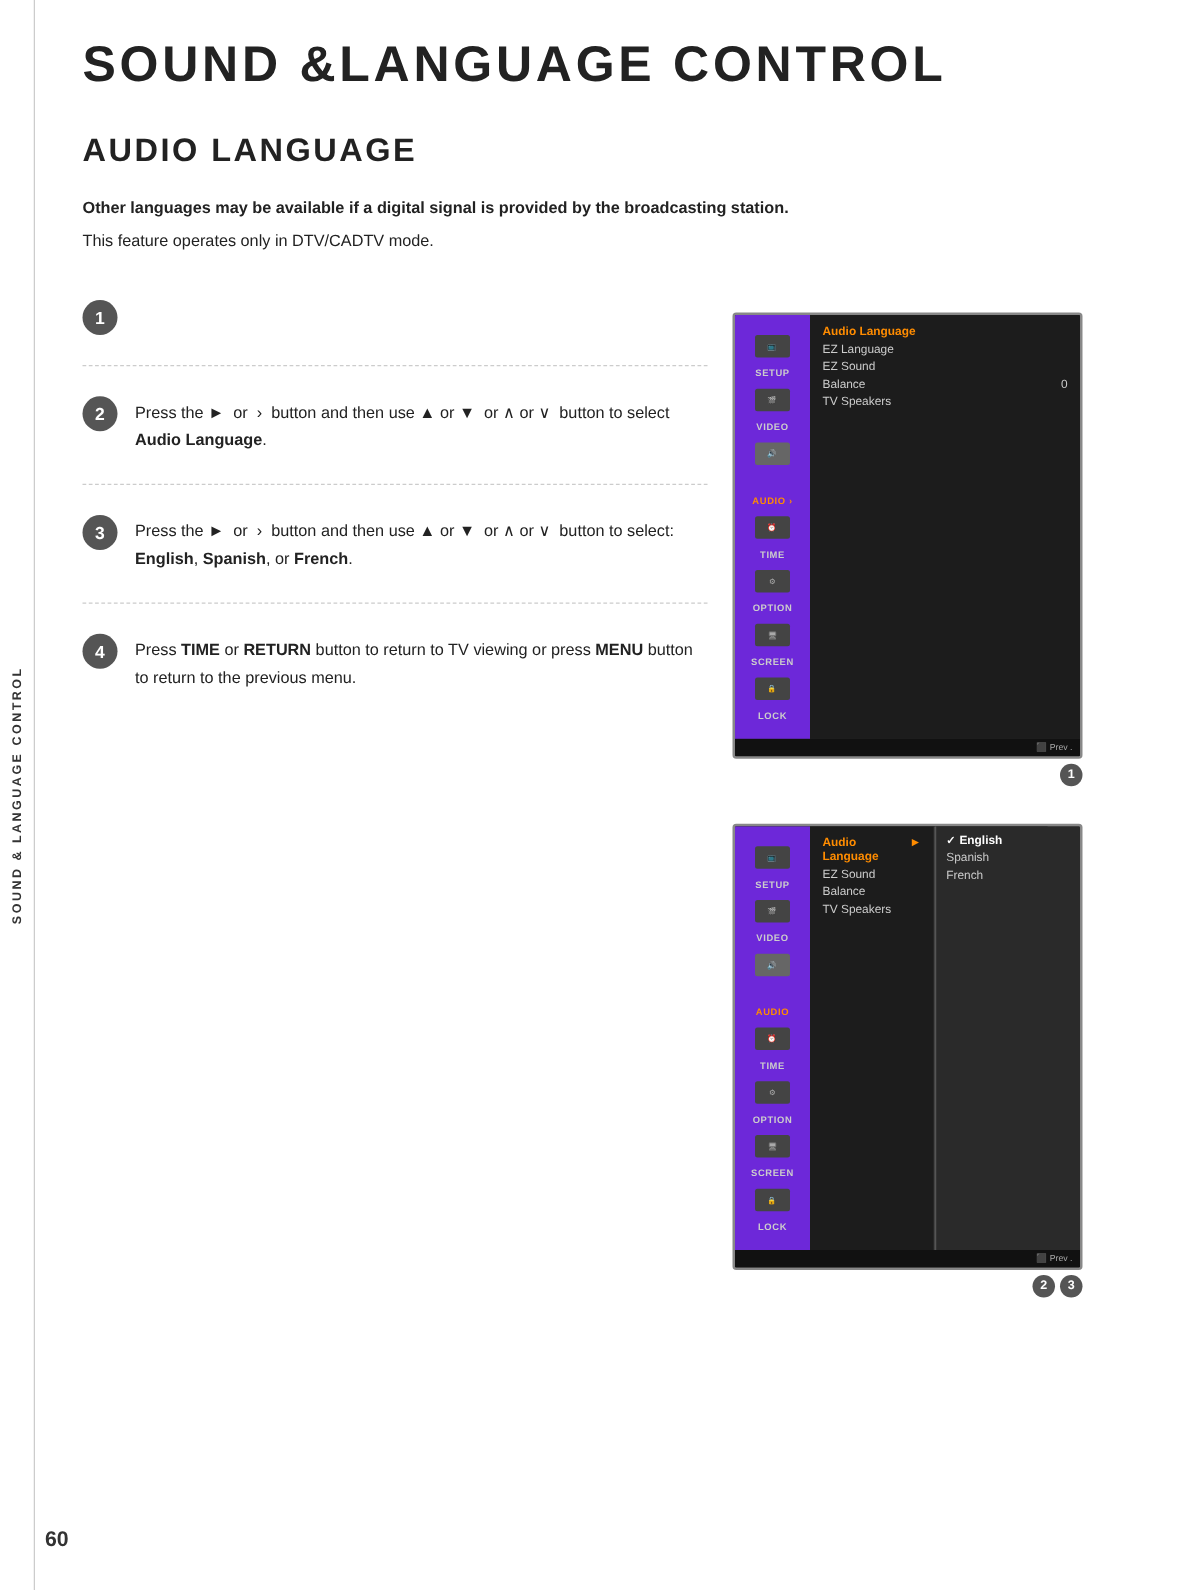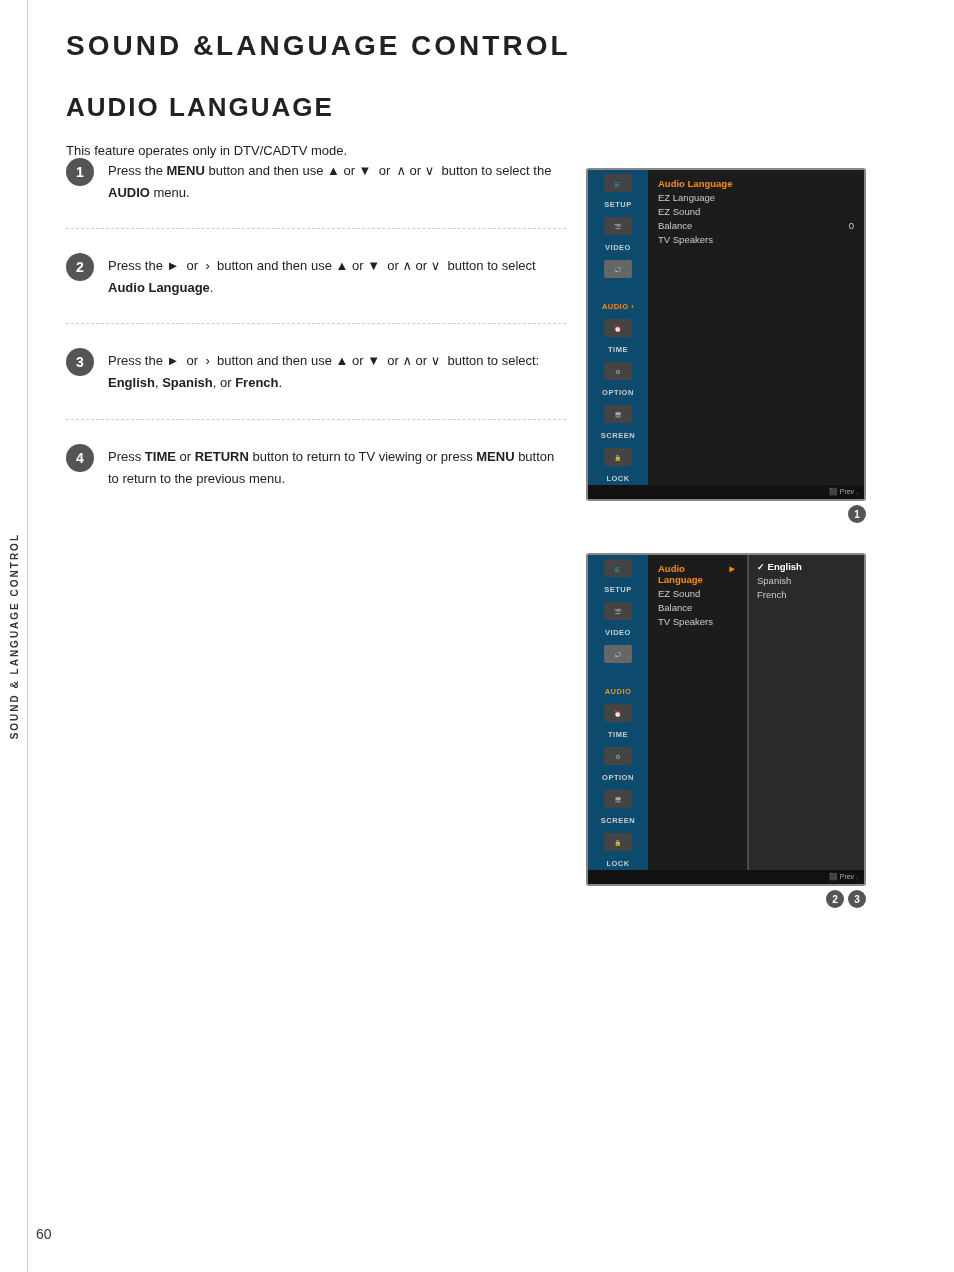--- a/index.html
+++ b/index.html
@@ -43,21 +43,21 @@
     }
 
     
     .main-content {
       margin-left: 36px;
       padding: 30px 40px 30px 30px;
     }
 
     
     .page-title {
-      font-size: 28px;
+      font-size: 40px;
       font-weight: bold;
       letter-spacing: 3px;
       color: #222;
       margin-bottom: 30px;
       text-transform: uppercase;
     }
 
     
     .section-title {
       font-size: 26px;
@@ -72,20 +72,21 @@
     .intro-text {
       font-size: 13px;
       color: #222;
       line-height: 1.6;
       margin-bottom: 8px;
       font-weight: bold;
     }
     .intro-text2 {
       font-size: 13px;
       color: #222;
+      margin-bottom: 40px;
     }
 
     
     .steps-and-screens {
       display: flex;
       gap: 20px;
     }
 
     .steps-col {
       flex: 1;
@@ -144,26 +145,26 @@
       overflow: hidden;
       position: relative;
     }
 
     .screen-inner {
       display: flex;
       min-height: 160px;
     }
 
     .menu-sidebar {
-      background: #0c4a6e;
+      background: #6d28d9;
       width: 60px;
       display: flex;
       flex-direction: column;
       align-items: center;
-      padding: 2px 0;
+      padding: 14px 0;
       gap: 6px;
     }
 
     .menu-item-icon {
       width: 40px;
       height: 22px;
       display: flex;
       align-items: center;
       justify-content: center;
       position: relative;
@@ -273,50 +274,48 @@
       color: #fff;
       font-size: 10px;
       font-weight: bold;
     }
 
     
     .page-number {
       position: absolute;
       bottom: 30px;
       left: 36px;
-      font-size: 14px;
-      font-weight: normal;
+      font-size: 17px;
+      font-weight: bold;
       color: #333;
     }
   </style>
 </head>
 <body>
 
 <div class="sidebar">
   <span class="sidebar-text">SOUND &amp; LANGUAGE CONTROL</span>
 </div>
 <div class="sidebar-line"></div>
 
 <div class="main-content">
 
   <h1 class="page-title">SOUND &amp;LANGUAGE CONTROL</h1>
 
   <h2 class="section-title">AUDIO LANGUAGE</h2>
 
+  <p class="intro-text">Other languages may be available if a digital signal is provided by the broadcasting station.</p>
   <p class="intro-text2">This feature operates only in DTV/CADTV mode.</p>
 
   <div class="steps-and-screens">
 
     <div class="steps-col">
 
       <div class="step-item">
         <div class="step-number">1</div>
-        <div class="step-text">
-          Press the <strong>MENU</strong> button and then use ▲ or ▼&nbsp; or  ∧ or ∨&nbsp; button to select the <strong>AUDIO</strong> menu.
-        </div>
       </div>
 
       <div class="step-item">
         <div class="step-number">2</div>
         <div class="step-text">
           Press the ►&nbsp; or &nbsp;›&nbsp; button and then use ▲ or ▼&nbsp; or ∧ or ∨&nbsp; button to select <strong>Audio Language</strong>.
         </div>
       </div>
 
       <div class="step-item">

